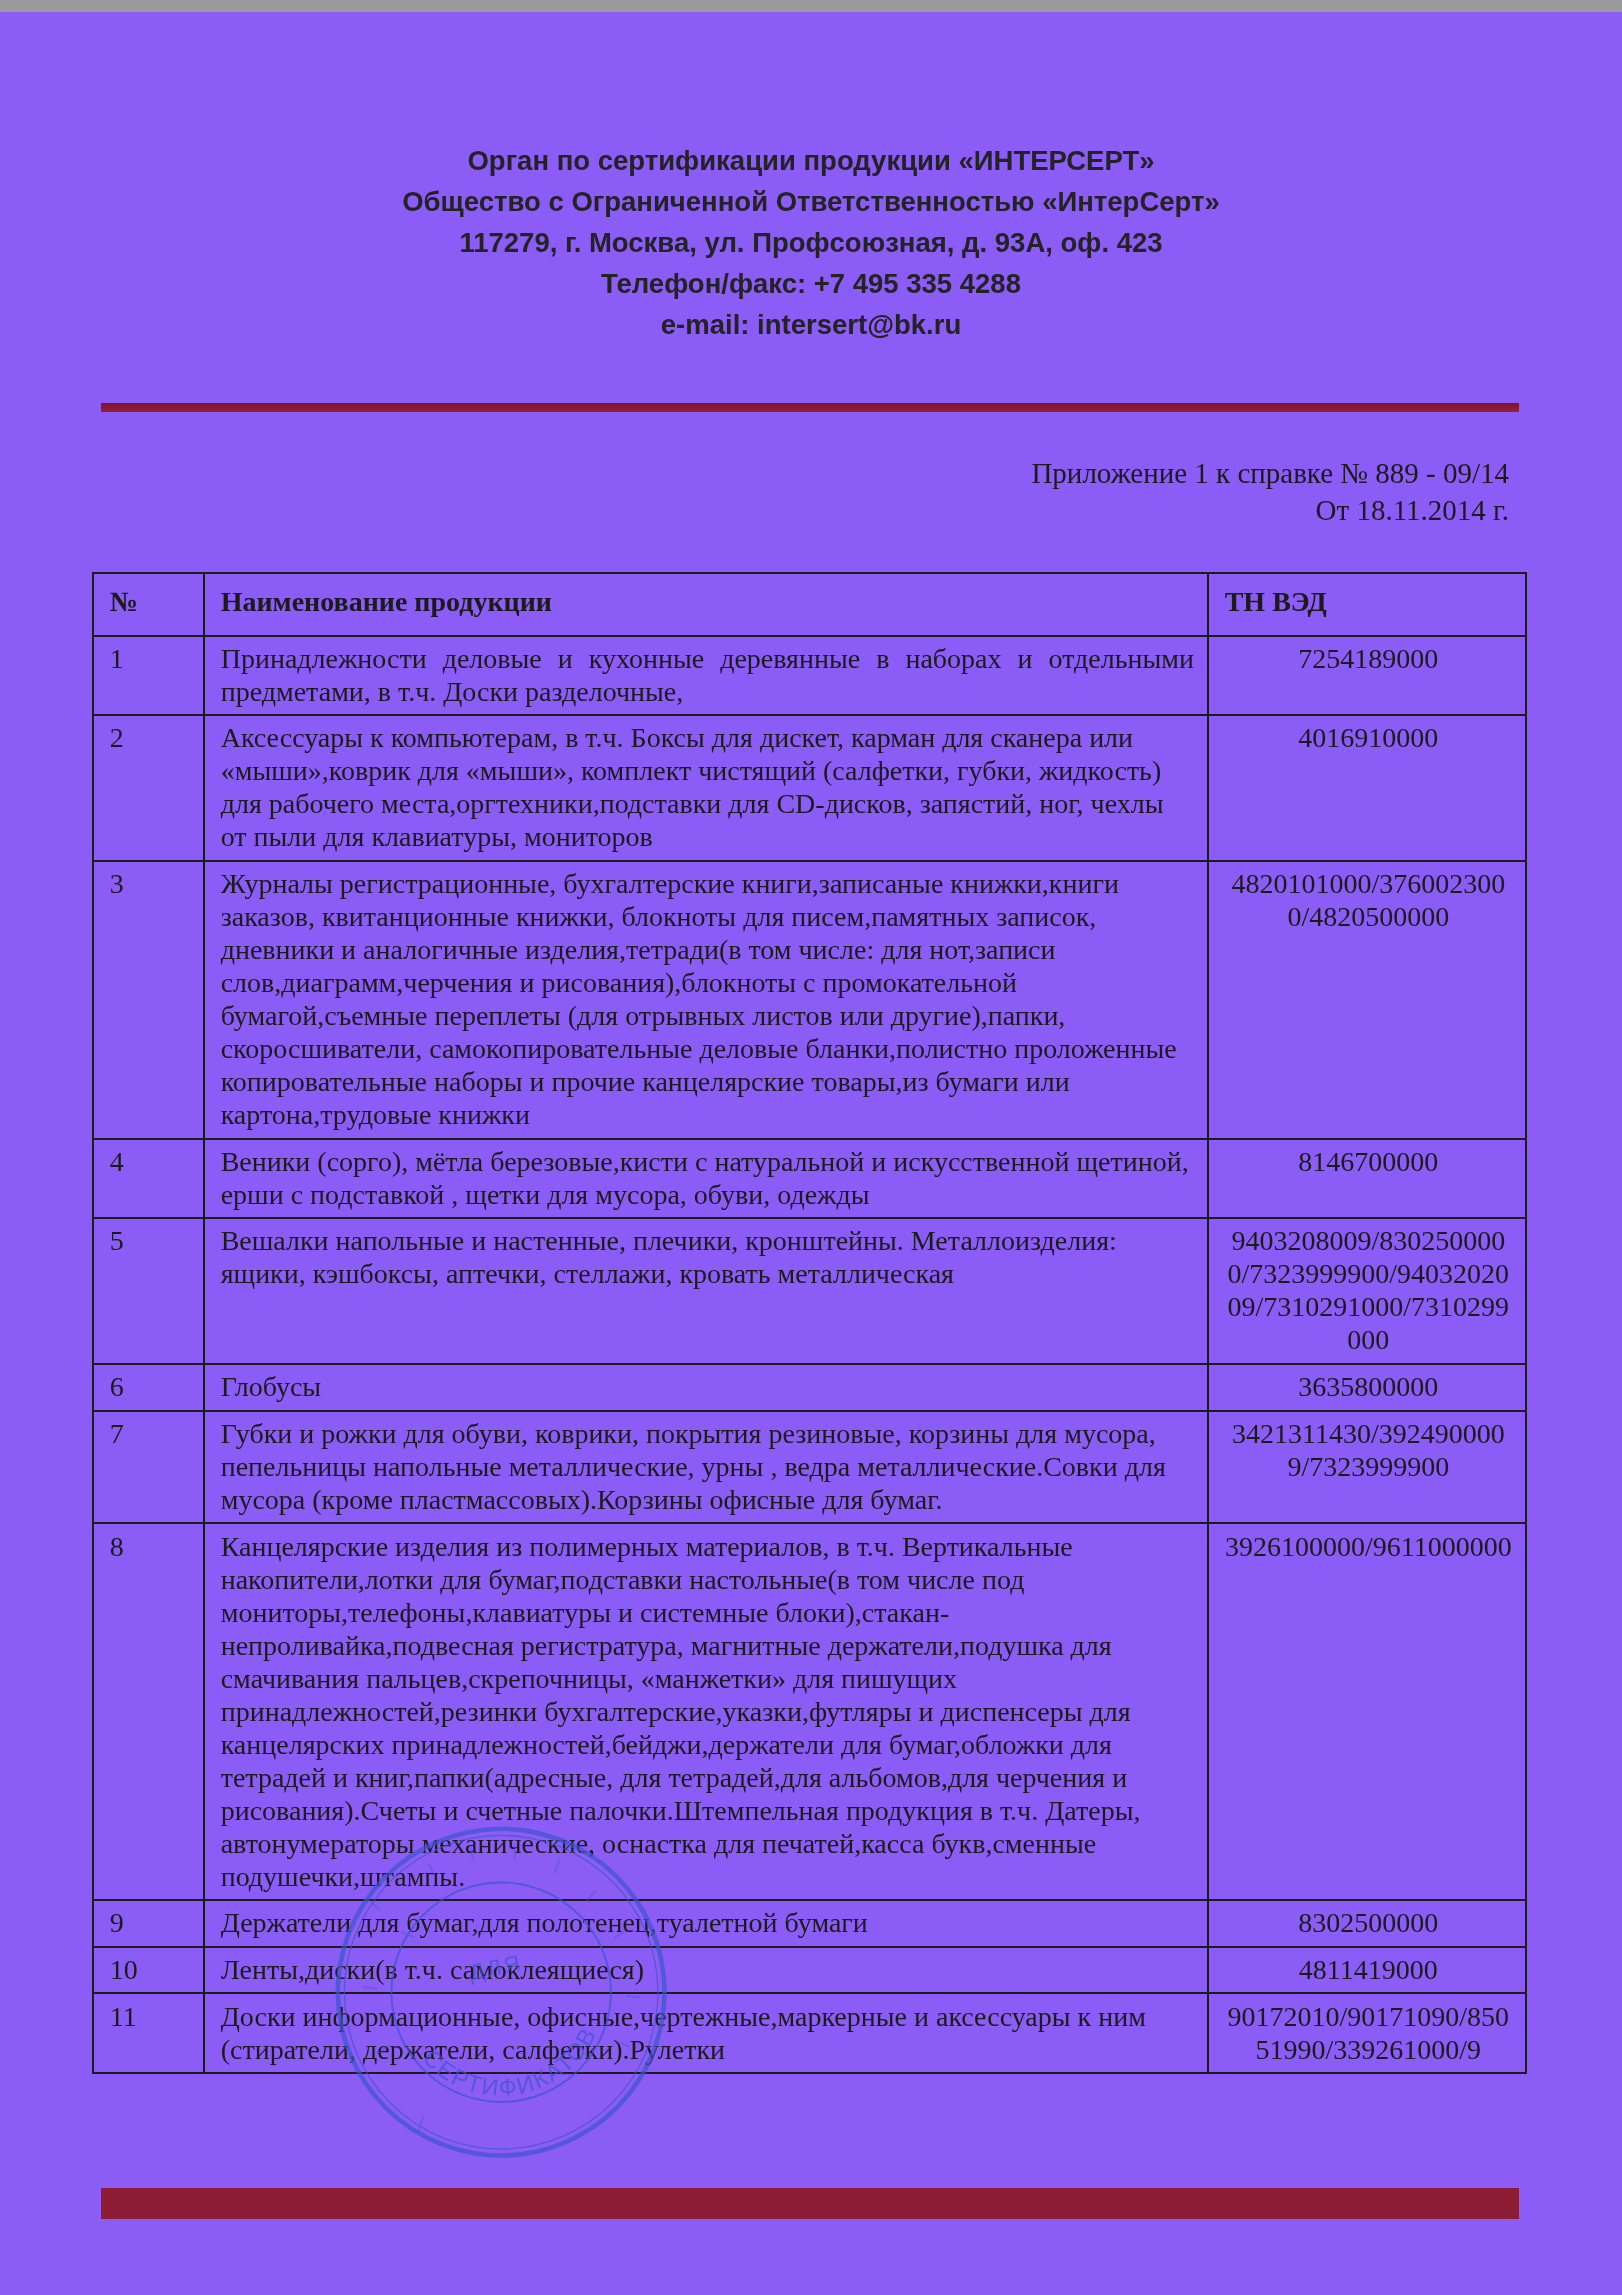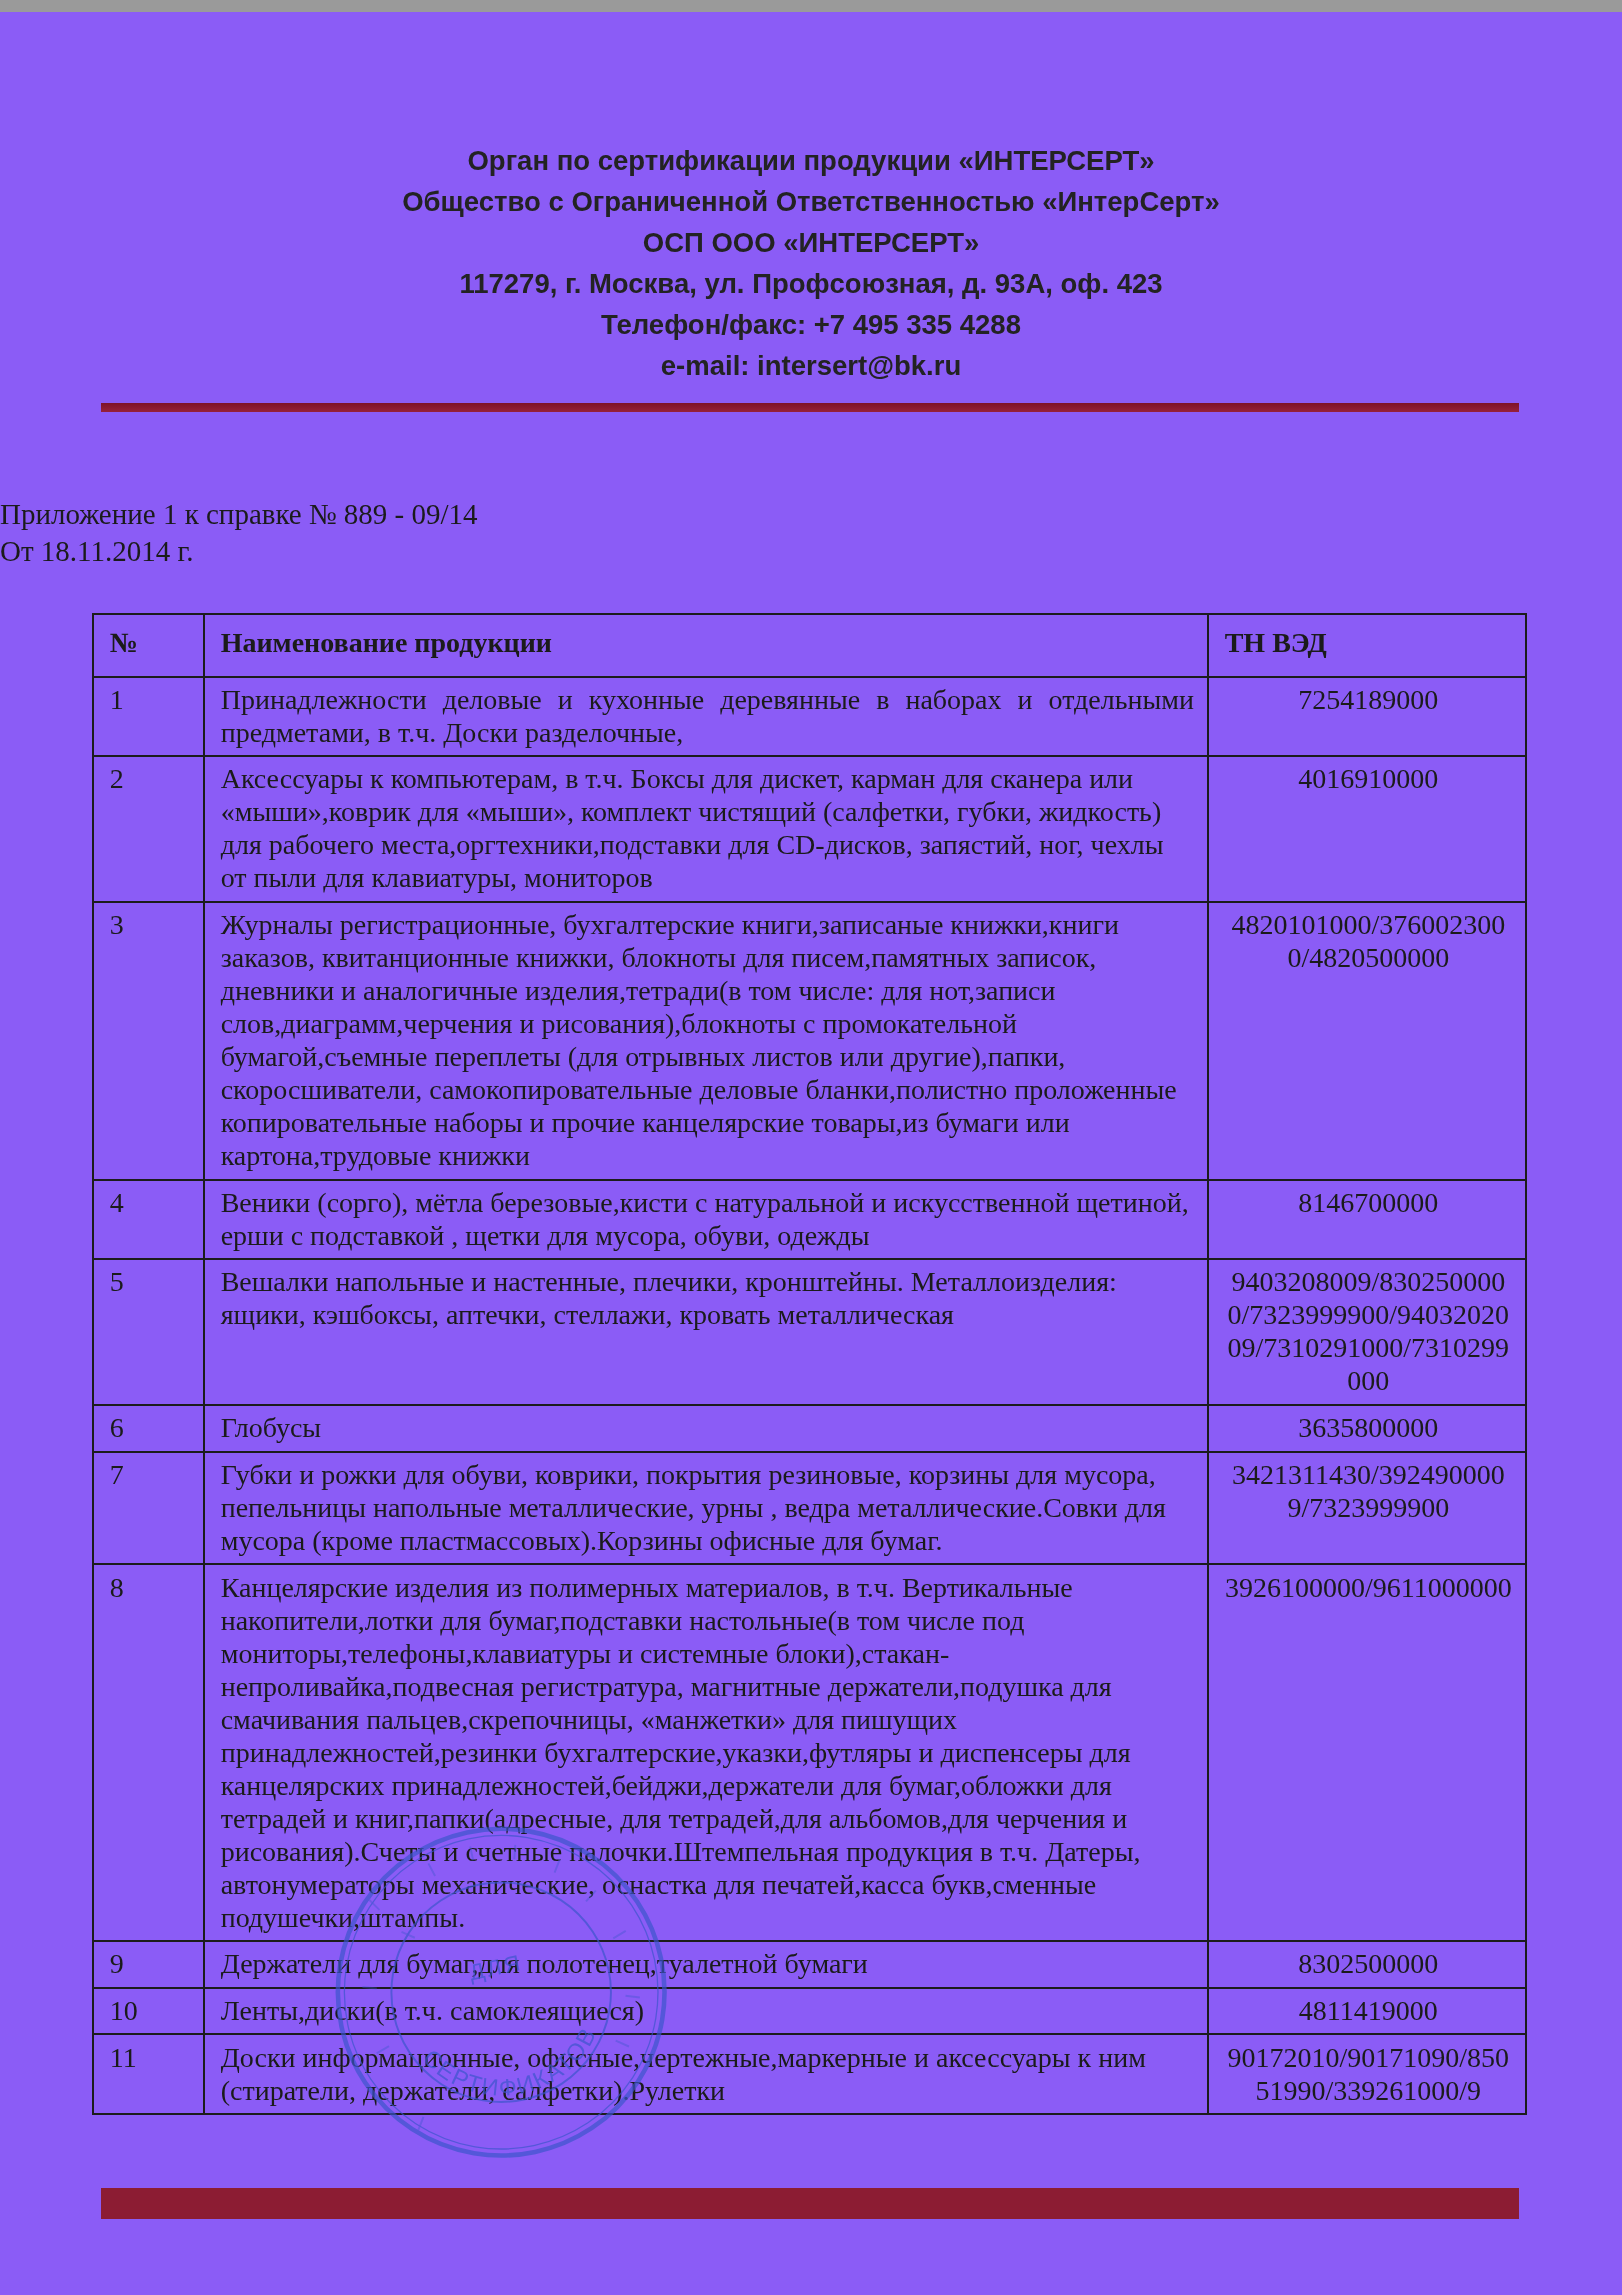--- a/index.html
+++ b/index.html
@@ -29,21 +29,22 @@
     left:101px;
     width:1418px;
     background:linear-gradient(180deg,#7d1228 0%, #96213a 100%);
   }
   .bar-top { top:391px; height:9.2px; }
   .bar-bottom { top:2176px; height:31px; background:#8c1c33; }
 
   
   .annex {
     margin-top:110px;
-    padding-right:56px;
+    padding-right:113px;
+    text-align:right;
     font-size:29px;
     line-height:37px;
   }
 
   
   table.products {
     margin:43px 0 0 92px;
     width:1433px;
     border-collapse:collapse;
     table-layout:fixed;
@@ -93,21 +94,20 @@
   }
 </style>
 </head>
 <body>
 
 <div class="page">
 
   <div class="letterhead">
     <div>Орган по сертификации продукции «ИНТЕРСЕРТ»</div>
     <div>Общество с Ограниченной Ответственностью «ИнтерСерт»</div>
-    <div>ОСП ООО «ИНТЕРСЕРТ»</div>
     <div>117279, г. Москва, ул. Профсоюзная, д. 93А, оф. 423</div>
     <div>Телефон/факс: +7 495 335 4288</div>
     <div>e-mail: intersert@bk.ru</div>
   </div>
 
   <div class="bar bar-top"></div>
 
   <div class="annex">
     <div>Приложение 1 к справке № 889 - 09/14</div>
     <div>От 18.11.2014 г.</div>

